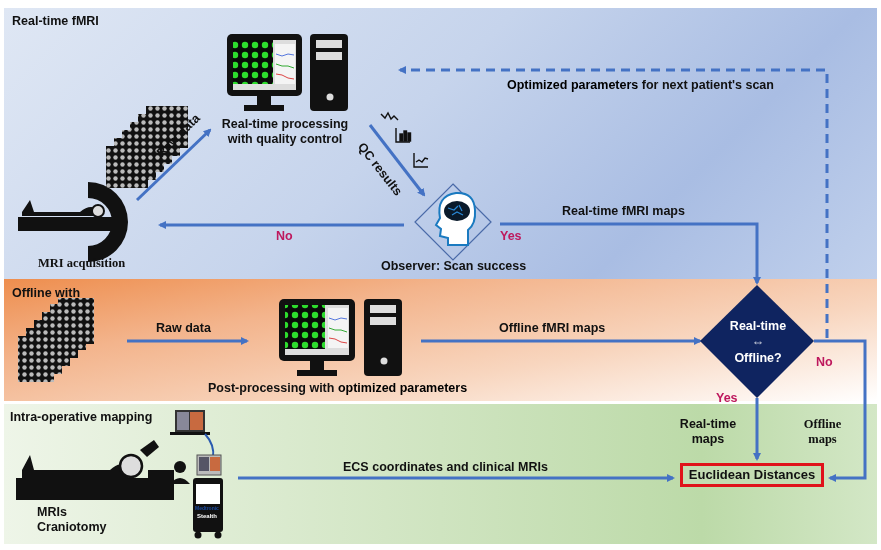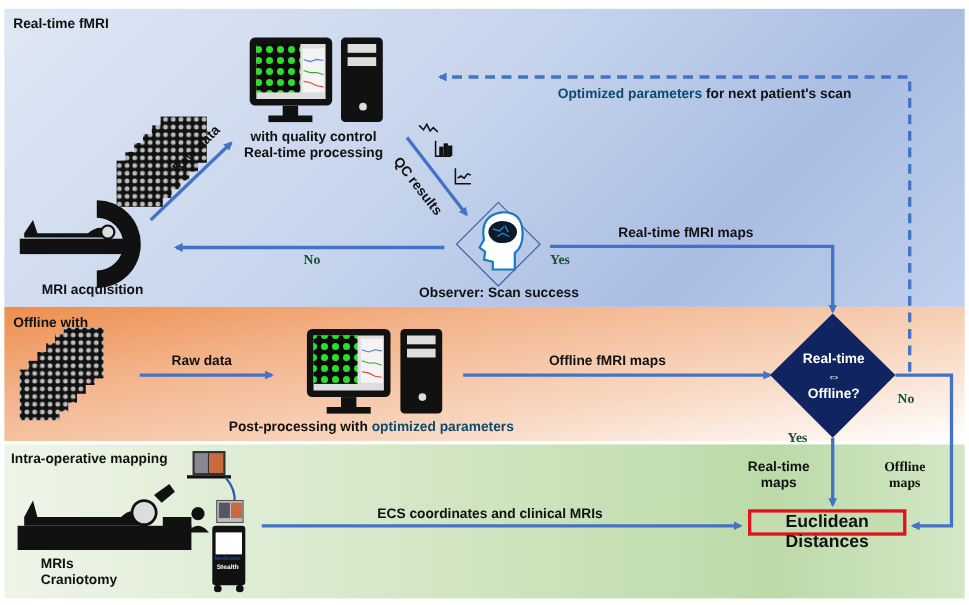--- a/index.html
+++ b/index.html
@@ -2,26 +2,26 @@
 <html><head>
 <meta charset="utf-8">
 <style>
   html,body{margin:0;padding:0;background:#fff;}
   body{width:881px;height:550px;position:relative;overflow:hidden;font-family:"Liberation Sans",sans-serif;}
   .band{position:absolute;left:4px;right:4px;}
   #band-rt{top:8px;height:271px;background:linear-gradient(135deg,#dfe7f4 0%,#c6d4ec 45%,#a9bde3 75%,#c0d0ec 100%);}
   #band-off{top:279px;height:122px;background:linear-gradient(170deg,#ee8e4e 0%,#f3b48c 30%,#f8d6bf 65%,#fff 100%);}
   #band-io{top:404px;height:140px;background:linear-gradient(90deg,#eef5e8 0%,#cfe4c0 50%,#bcdaa8 80%,#d3e7c6 100%);}
   .t{position:absolute;font-weight:bold;font-size:12.5px;color:#111;white-space:nowrap;line-height:1.2;}
-  .green{color:#0c4a6e;}
-  .red{color:#14532d;font-family:Liberation Serif, serif;}
+  .green{color:#000000;}
+  .red{color:#be185d;}
   .ctr{text-align:center;}
   svg.overlay{position:absolute;left:0;top:0;}
   #euclid{position:absolute;left:680px;top:463px;width:144px;height:24px;border:3px solid #e0121a;background:#c3dcb2;box-sizing:border-box;
-    font-weight:bold;font-size:16px;text-align:center;line-height:18px;color:#111;}
+    font-weight:bold;font-size:13px;text-align:center;line-height:18px;color:#111;}
   #diamond-text{position:absolute;left:718px;top:318px;width:80px;text-align:center;color:#fff;font-weight:bold;font-size:12.5px;line-height:16px;}
 </style>
 </head>
 <body>
 
 <div class="band" id="band-rt"></div>
 <div class="band" id="band-off"></div>
 <div class="band" id="band-io"></div>
 
 <svg class="overlay" width="881" height="550">
@@ -152,25 +152,25 @@
     <circle cx="198" cy="535" r="3.5" fill="#111"></circle>
     <circle cx="218" cy="535" r="3.5" fill="#111"></circle>
   </g>
   <line x1="238" y1="478" x2="673" y2="478" stroke="#4472c4" stroke-width="3" marker-end="url(#ah)"></line>
 </svg>
 
 <div class="t" style="left:12px;top:14px;">Real-time fMRI</div>
 <div class="t" style="left:12px;top:286px;">Offline with</div>
 <div class="t" style="left:10px;top:410px;">Intra-operative mapping</div>
 
-<div class="t" style="left:38px;top:256px;">MRI acquisition</div>
+<div class="t" style="left:38px;top:256px;font-family:Liberation Serif, serif;">MRI acquisition</div>
 <div class="t" style="left:154px;top:150px;transform:rotate(-45deg);transform-origin:left top;">Raw data</div>
 <div class="t ctr" style="left:215px;top:117px;width:140px;">
+  <div>Real-time processing</div>
   <div>with quality control</div>
-  <div>Real-time processing</div>
 </div>
 <div class="t" style="left:366px;top:140px;transform:rotate(52deg);transform-origin:left top;">QC results</div>
 <div class="t red" style="left:276px;top:229px;">No</div>
 <div class="t red" style="left:500px;top:229px;">Yes</div>
 <div class="t" style="left:381px;top:259px;text-align:right;">Observer: Scan success</div>
 <div class="t" style="left:562px;top:204px;">Real-time fMRI maps</div>
 <div class="t" style="left:507px;top:78px;"><span class="green">Optimized parameters</span><span> for next patient's scan</span></div>
 
 <div class="t" style="left:156px;top:321px;">Raw data</div>
 <div class="t" style="left:208px;top:381px;"><span>Post-processing with </span><span class="green">optimized parameters</span></div>

